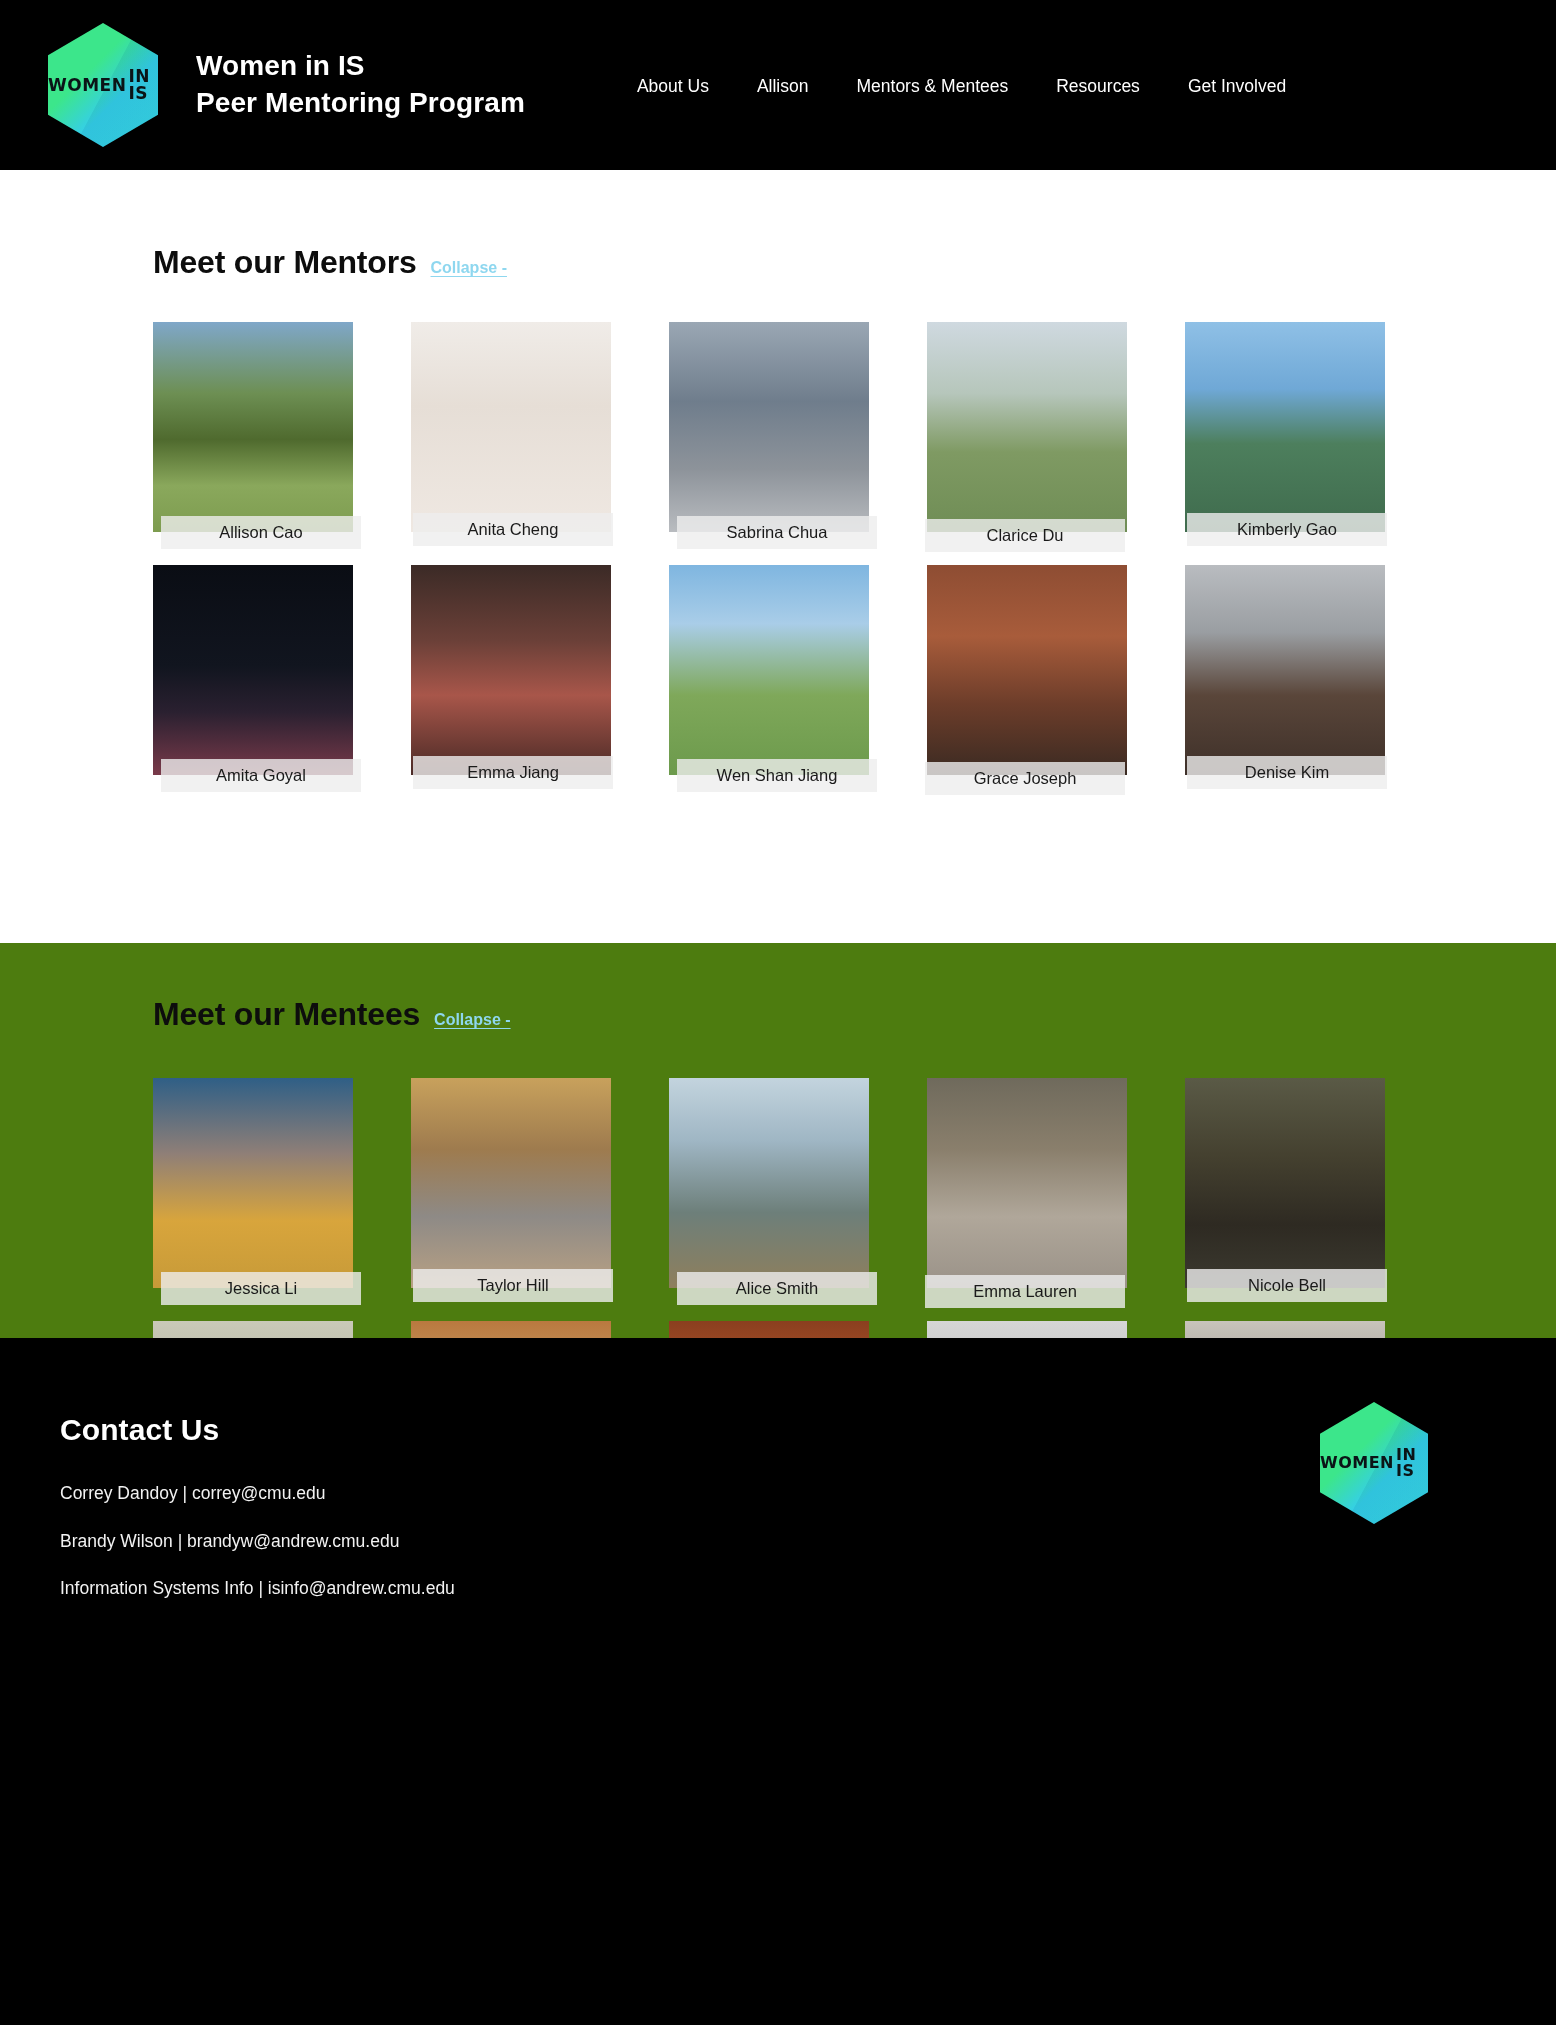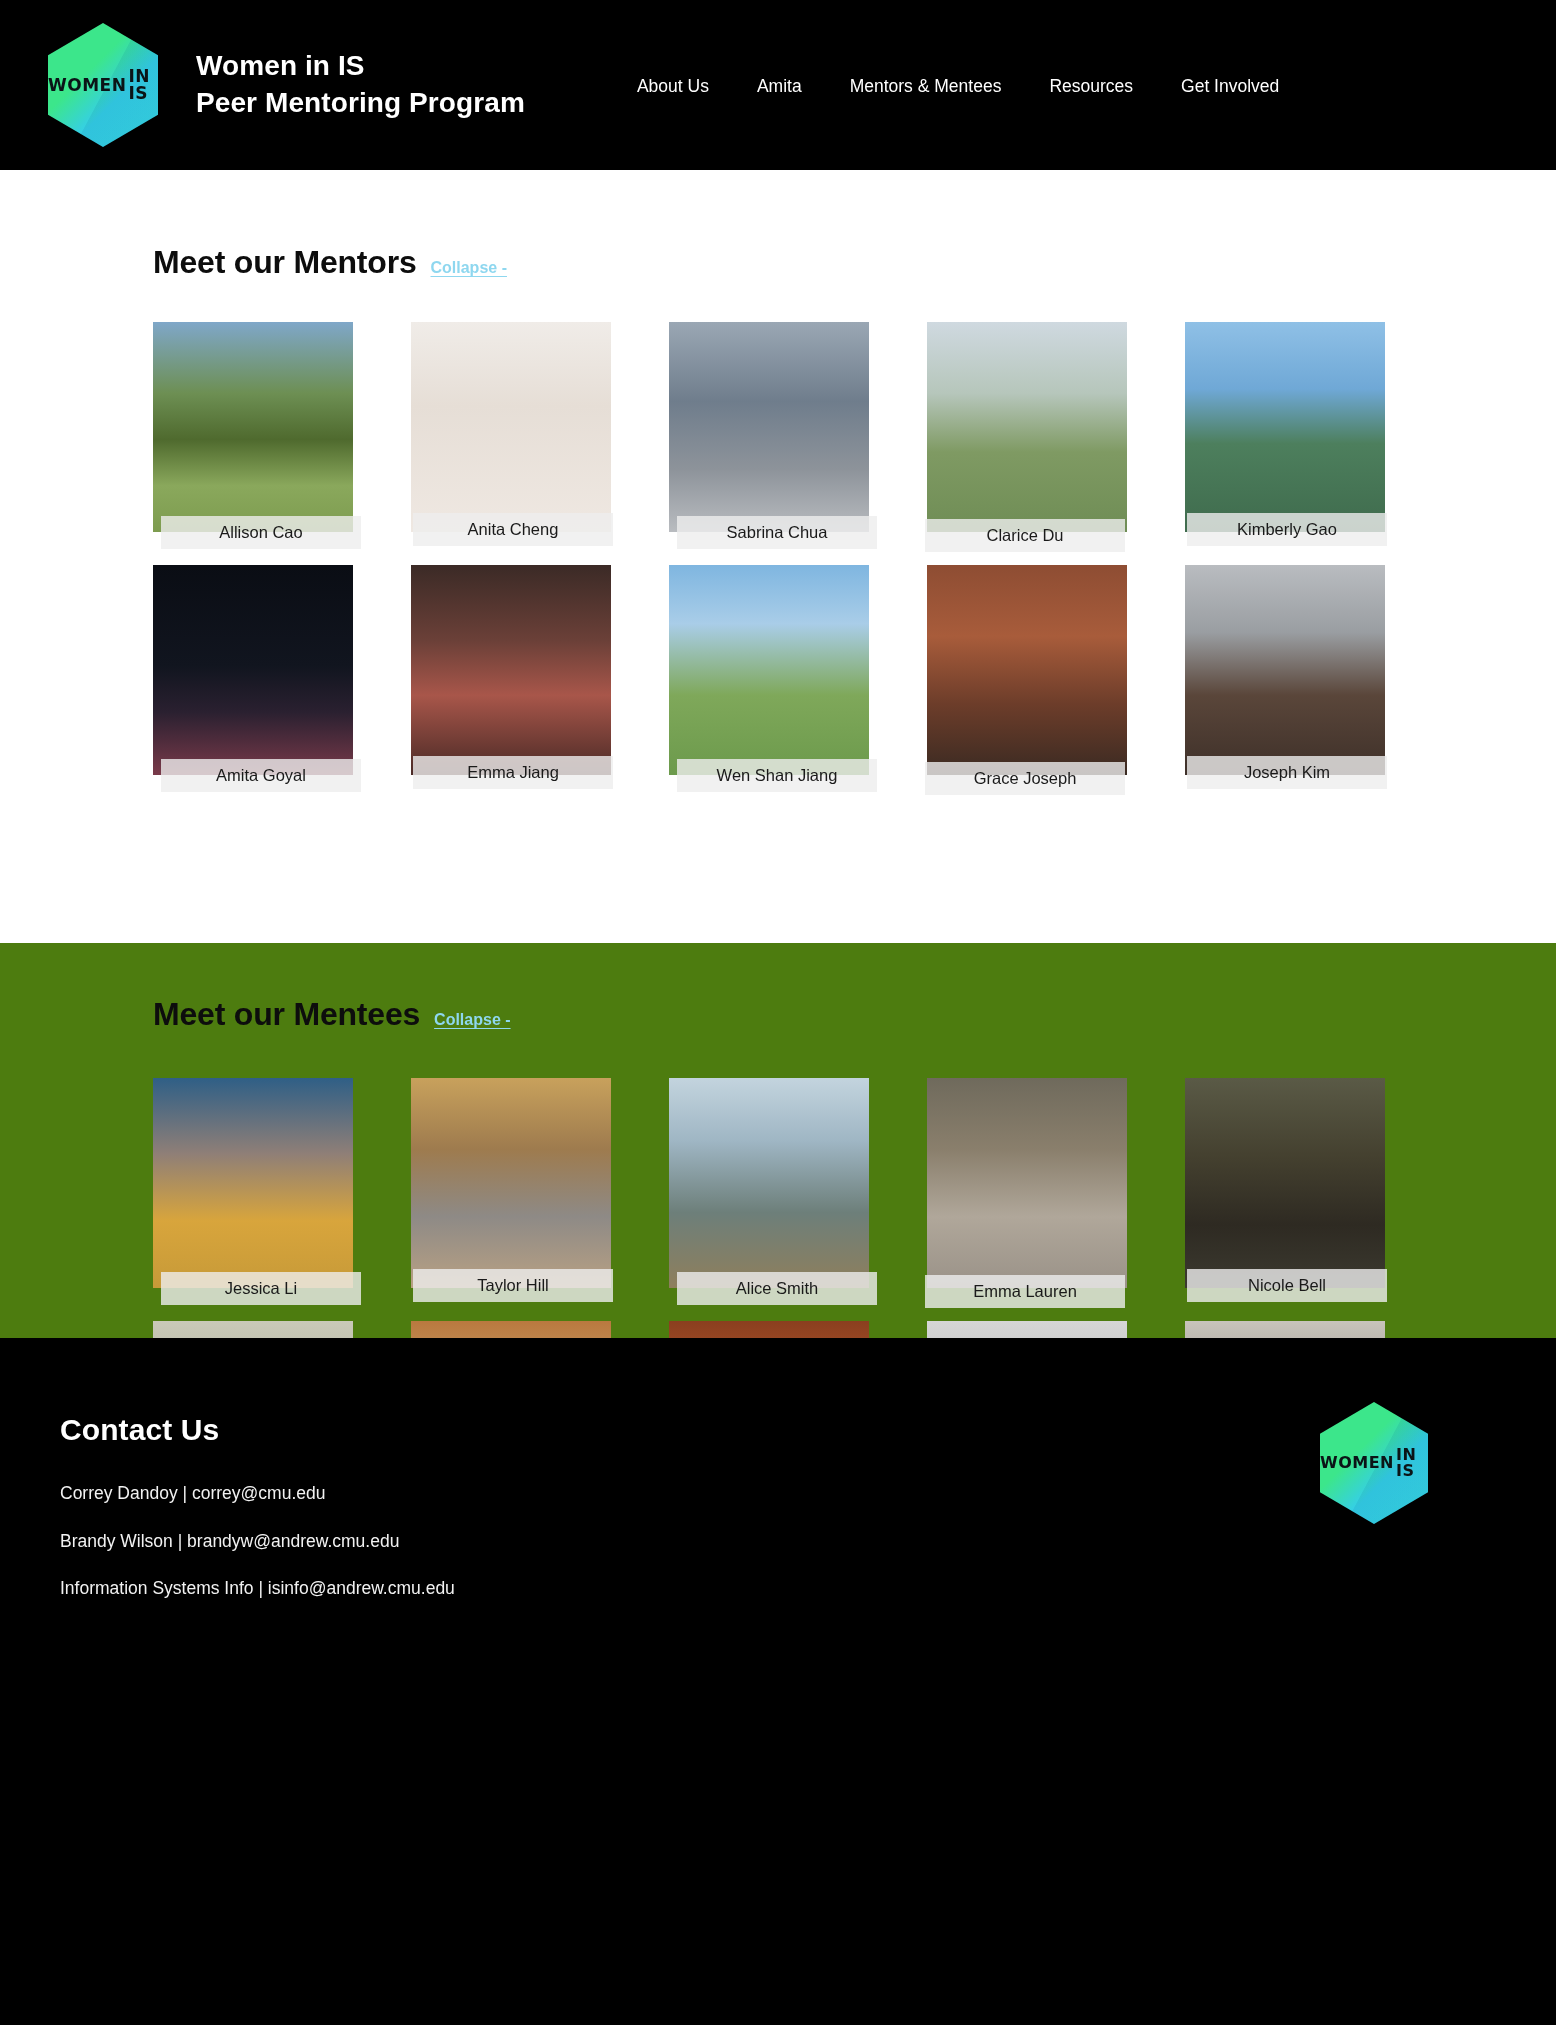--- a/index.html
+++ b/index.html
@@ -208,21 +208,21 @@
     </div>
   </div>
 
   <div class="brand-title">
     <div>Women in IS</div>
     <div>Peer Mentoring Program</div>
   </div>
 
   <nav class="main-nav">
     <a class="nav-item">About Us</a>
-    <a class="nav-item">Amita</a>
+    <a class="nav-item">Allison</a>
     <a class="nav-item">Mentors &amp; Mentees</a>
     <a class="nav-item">Resources</a>
     <a class="nav-item">Get Involved</a>
   </nav>
 </header>
 
 <section class="section section-mentors">
   <div class="section-inner">
     <div class="section-head">
       <h2 class="section-title">Meet our Mentors</h2>
@@ -280,21 +280,21 @@
         <div class="person-card shift-c">
           <div class="person-photo">
             <div class="ph" style="background: linear-gradient(rgb(142, 77, 51) 0%, rgb(168, 92, 59) 34%, rgb(109, 61, 42) 66%, rgb(58, 42, 34) 100%);"></div>
           </div>
           <div class="name-plate">Grace Joseph</div>
         </div>
         <div class="person-card shift-b">
           <div class="person-photo">
             <div class="ph" style="background: linear-gradient(rgb(185, 188, 192) 0%, rgb(154, 158, 162) 32%, rgb(90, 70, 58) 62%, rgb(62, 48, 41) 100%);"></div>
           </div>
-          <div class="name-plate">Joseph Kim</div>
+          <div class="name-plate">Denise Kim</div>
         </div>
       </div>
   </div>
 </section>
 
 <section class="section section-mentees">
   <div class="section-inner">
     <div class="section-head">
       <h2 class="section-title">Meet our Mentees</h2>
       <a class="collapse-link">Collapse -</a>

